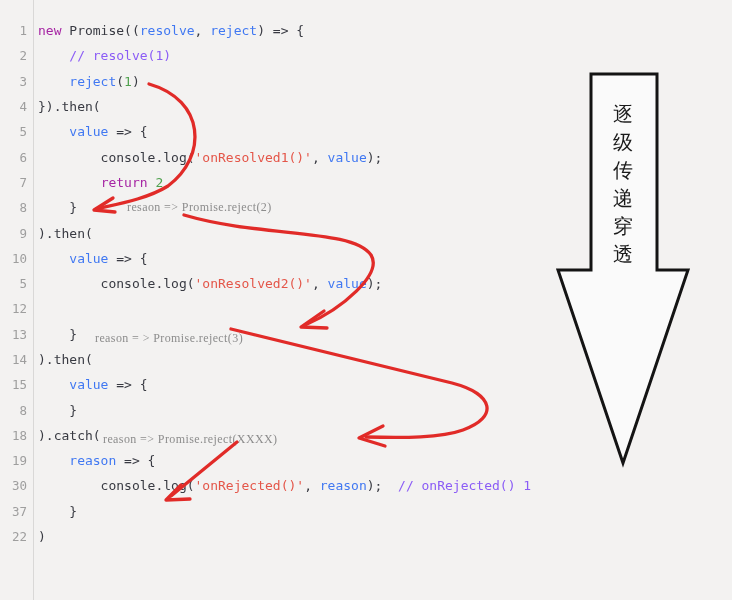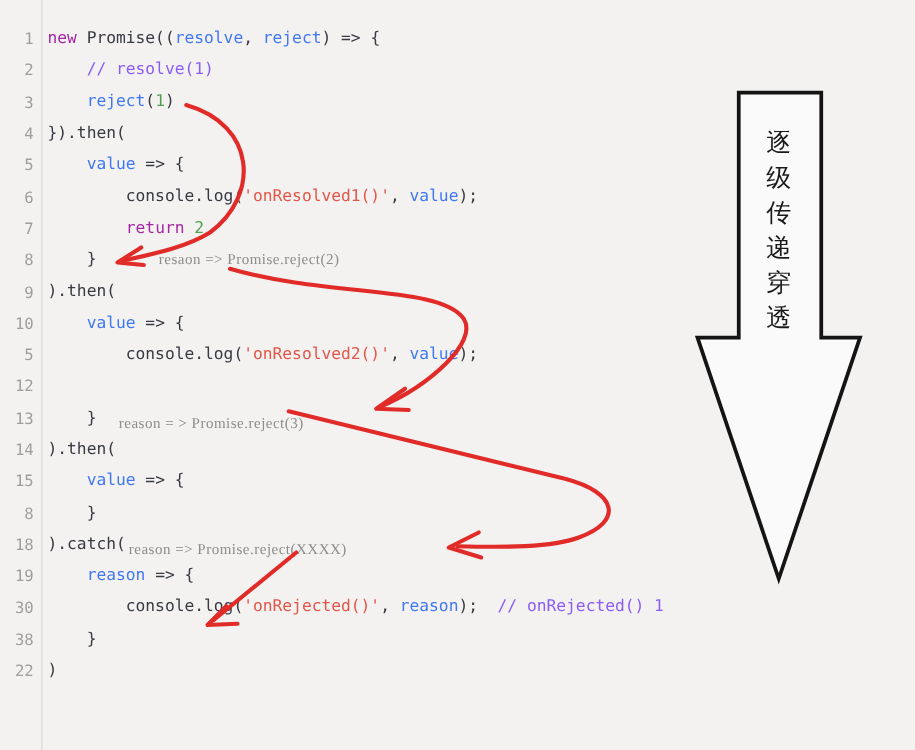--- a/index.html
+++ b/index.html
@@ -116,21 +116,21 @@
       </div>
       <div class="code-line">
         <span class="ln">19</span>
         <span class="src"><span class="tok-p">    </span><span class="tok-b">reason</span><span class="tok-p"> =&gt; {</span></span>
       </div>
       <div class="code-line">
         <span class="ln">30</span>
         <span class="src"><span class="tok-p">        console.log(</span><span class="tok-s">'onRejected()'</span><span class="tok-p">, </span><span class="tok-b">reason</span><span class="tok-p">);  </span><span class="tok-c">// onRejected() 1</span></span>
       </div>
       <div class="code-line">
-        <span class="ln">38</span>
+        <span class="ln">37</span>
         <span class="src"><span class="tok-p">    }</span></span>
       </div>
       <div class="code-line">
         <span class="ln">22</span>
         <span class="src"><span class="tok-p">)</span></span>
       </div>
     </div>
 
   <div id="annotation-layer">
       <div class="annotation" style="left: 127px; top: 200px; color: rgb(140, 140, 140);">resaon =&gt; Promise.reject(2)</div>

